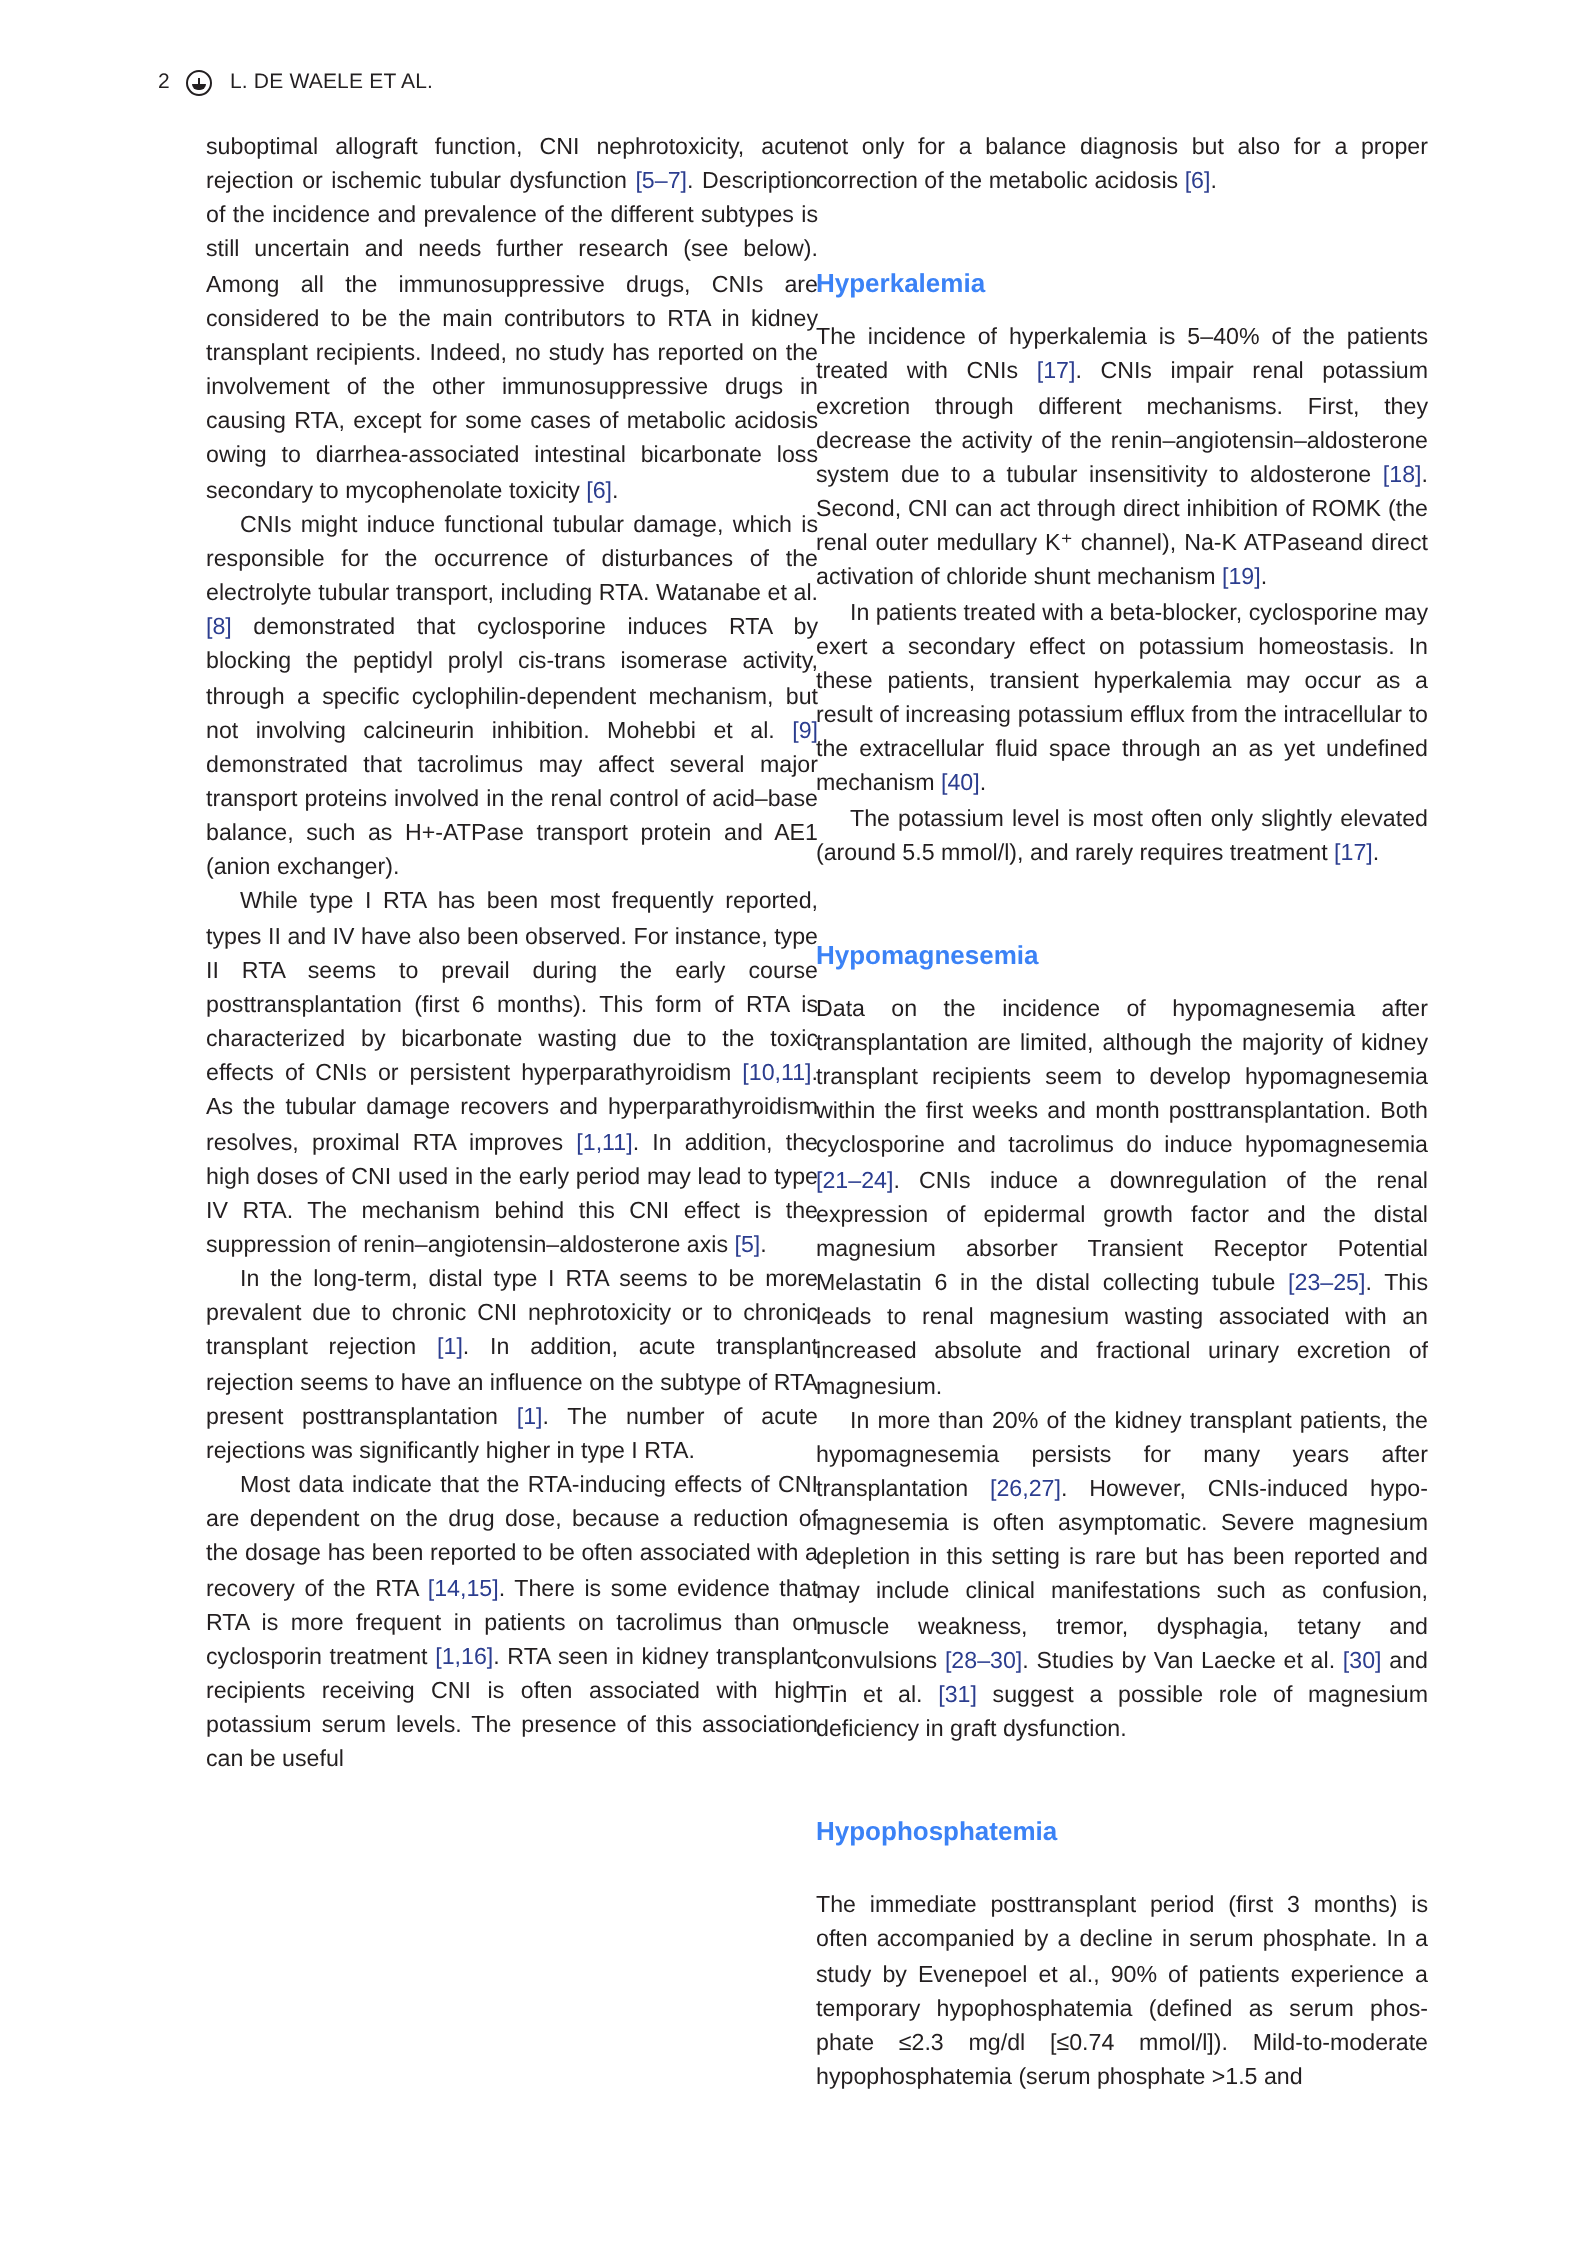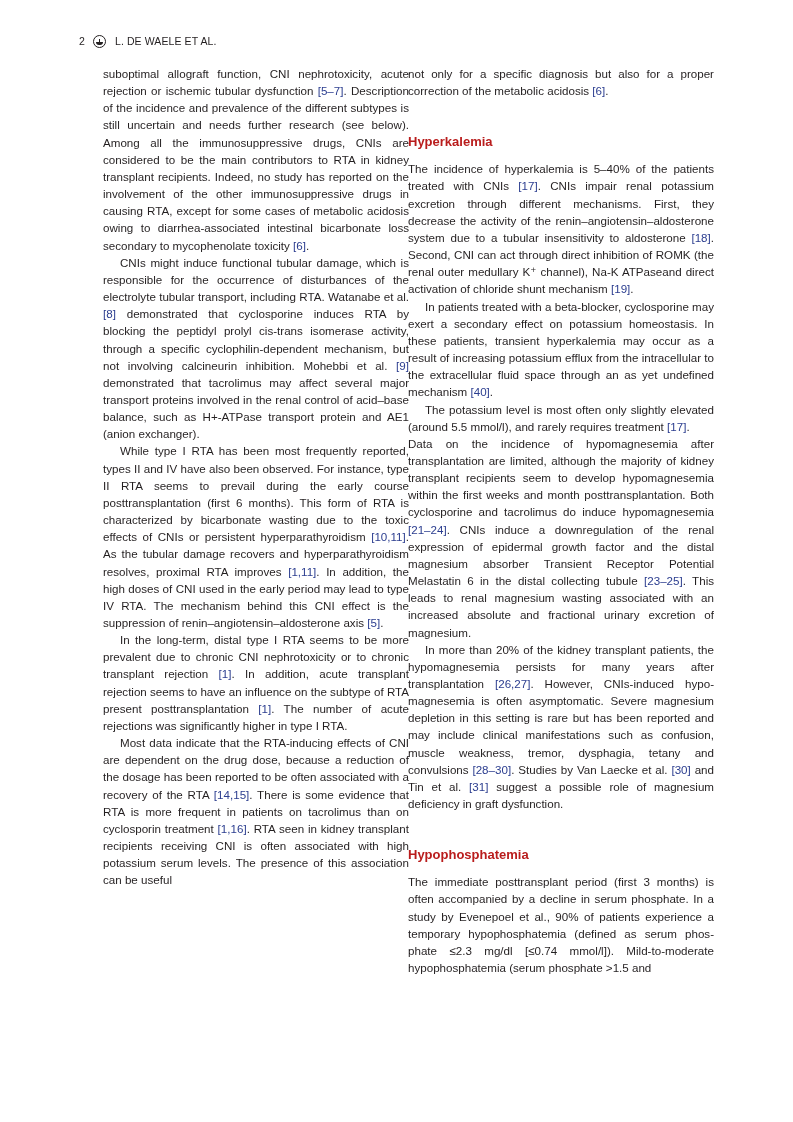--- a/index.html
+++ b/index.html
@@ -11,46 +11,47 @@
   .header .logo { width: 13px; height: 13px; border: 1px solid #231f20; border-radius: 50%;
                   position: relative; margin-right: 9px; box-sizing: border-box; }
   .header .logo::after { content: ""; position: absolute; left: 2px; right: 2px; top: 6px; height: 3px;
                          background: #231f20; border-radius: 0 0 4px 4px; }
   .header .logo::before { content: ""; position: absolute; left: 5px; top: 3px; width: 1px; height: 3px; background:#231f20; }
   .col { position: absolute; top: 65px; width: 306px; font-size: 11.6px; line-height: 17.15px; }
   .col.left { left: 79px; margin-left: 24px; }
   .col.right { left: 408px; }
   .col p { margin: 0; text-align: justify; hyphens: manual; }
   .col p.indent { text-indent: 17px; }
-  .col h2 { margin: 0; color: #b91c1c; font-size: 13px; font-weight: bold; line-height: 17px; }
+  .col h2 { margin: 0; color: #3b82f6; font-size: 13px; font-weight: bold; line-height: 17px; }
   .col h2.h-hyperkalemia { margin-top: 34px; margin-bottom: 10px; }
   .col h2.h-hypomagnesemia { margin-top: 34px; margin-bottom: 10px; }
-  .col h2.h-hypophosphatemia { margin-top: 34px; margin-bottom: 10px; }
+  .col h2.h-hypophosphatemia { margin-top: 34px; margin-bottom: 20px; }
   .ref { color: #2b3d8f; }
 </style>
 </head>
 <body>
 
 <div class="header">
   <span class="pnum">2</span>
   <span class="logo"></span>
   <span>L. DE WAELE ET AL.</span>
 </div>
 
 <div class="col left" id="left-col">
     <p><span>suboptimal allograft function, CNI nephrotoxicity, acute rejection or ischemic tubular dysfunction </span><span class="ref">[5–7]</span><span>. Description of the incidence and prevalence of the different subtypes is still uncertain and needs further research (see below). Among all the immunosuppres­sive drugs, CNIs are considered to be the main con­tributors to RTA in kidney transplant recipients. Indeed, no study has reported on the involvement of the other immunosuppressive drugs in causing RTA, except for some cases of metabolic acidosis owing to diarrhea-associated intestinal bicarbonate loss secondary to mycophenolate toxicity </span><span class="ref">[6]</span><span>.</span></p>
     <p class="indent"><span>CNIs might induce functional tubular damage, which is responsible for the occurrence of distur­bances of the electrolyte tubular transport, including RTA. Watanabe et al. </span><span class="ref">[8]</span><span> demonstrated that cyclospor­ine induces RTA by blocking the peptidyl prolyl cis-trans isomerase activity, through a specific cyclophi­lin-dependent mechanism, but not involving calci­neurin inhibition. Mohebbi et al. </span><span class="ref">[9]</span><span> demonstrated that tacrolimus may affect several major transport proteins involved in the renal control of acid–base balance, such as H+-ATPase transport protein and AE1 (anion exchanger).</span></p>
     <p class="indent"><span>While type I RTA has been most frequently reported, types II and IV have also been observed. For instance, type II RTA seems to prevail during the early course posttransplantation (first 6 months). This form of RTA is characterized by bicarbonate wasting due to the toxic effects of CNIs or persistent hyper­parathyroidism </span><span class="ref">[10,11]</span><span>. As the tubular damage recovers and hyperparathyroidism resolves, proximal RTA improves </span><span class="ref">[1,11]</span><span>. In addition, the high doses of CNI used in the early period may lead to type IV RTA. The mechanism behind this CNI effect is the suppression of renin–angiotensin–aldosterone axis </span><span class="ref">[5]</span><span>.</span></p>
     <p class="indent"><span>In the long-term, distal type I RTA seems to be more prevalent due to chronic CNI nephrotoxicity or to chronic transplant rejection </span><span class="ref">[1]</span><span>. In addition, acute transplant rejection seems to have an influence on the subtype of RTA present posttransplantation </span><span class="ref">[1]</span><span>. The number of acute rejections was significantly higher in type I RTA.</span></p>
     <p class="indent"><span>Most data indicate that the RTA-inducing effects of CNI are dependent on the drug dose, because a reduction of the dosage has been reported to be often associated with a recovery of the RTA </span><span class="ref">[14,15]</span><span>. There is some evidence that RTA is more frequent in patients on tacrolimus than on cyclosporin treatment </span><span class="ref">[1,16]</span><span>. RTA seen in kidney transplant recipients receiv­ing CNI is often associated with high potassium serum levels. The presence of this association can be useful</span></p>
   </div>
 
 <div class="col right" id="right-col">
-    <p><span>not only for a specific diagnosis but also for a proper correction of the metabolic acidosis </span><span class="ref">[6]</span><span>.</span></p>
+    <p><span>not only for a balance diagnosis but also for a proper correction of the metabolic acidosis </span><span class="ref">[6]</span><span>.</span></p>
     <h2 class="h-hyperkalemia">Hyperkalemia</h2>
     <p><span>The incidence of hyperkalemia is 5–40% of the patients treated with CNIs </span><span class="ref">[17]</span><span>. CNIs impair renal potassium excretion through different mechan­isms. First, they decrease the activity of the renin–angiotensin–aldosterone system due to a tubular insensitivity to aldosterone </span><span class="ref">[18]</span><span>. Second, CNI can act through direct inhibition of ROMK (the renal outer medullary K⁺ channel), Na-K ATPaseand direct activa­tion of chloride shunt mechanism </span><span class="ref">[19]</span><span>.</span></p>
     <p class="indent"><span>In patients treated with a beta-blocker, cyclospor­ine may exert a secondary effect on potassium home­ostasis. In these patients, transient hyperkalemia may occur as a result of increasing potassium efflux from the intracellular to the extracellular fluid space through an as yet undefined mechanism </span><span class="ref">[40]</span><span>.</span></p>
     <p class="indent"><span>The potassium level is most often only slightly elevated (around 5.5 mmol/l), and rarely requires treatment </span><span class="ref">[17]</span><span>.</span></p>
+    <h2 class="h-hypomagnesemia">Hypomagnesemia</h2>
     <p><span>Data on the incidence of hypomagnesemia after transplantation are limited, although the majority of kidney transplant recipients seem to develop hypo­magnesemia within the first weeks and month post­transplantation. Both cyclosporine and tacrolimus do induce hypomagnesemia </span><span class="ref">[21–24]</span><span>. CNIs induce a downregulation of the renal expression of epider­mal growth factor and the distal magnesium absorber Transient Receptor Potential Melastatin 6 in the distal collecting tubule </span><span class="ref">[23–25]</span><span>. This leads to renal magne­sium wasting associated with an increased absolute and fractional urinary excretion of magnesium.</span></p>
     <p class="indent"><span>In more than 20% of the kidney transplant patients, the hypomagnesemia persists for many years after transplantation </span><span class="ref">[26,27]</span><span>. However, CNIs-induced hypo­magnesemia is often asymptomatic. Severe magne­sium depletion in this setting is rare but has been reported and may include clinical manifestations such as confusion, muscle weakness, tremor, dyspha­gia, tetany and convulsions </span><span class="ref">[28–30]</span><span>. Studies by Van Laecke et al. </span><span class="ref">[30]</span><span> and Tin et al. </span><span class="ref">[31]</span><span> suggest a possible role of magnesium deficiency in graft dysfunction.</span></p>
     <h2 class="h-hypophosphatemia">Hypophosphatemia</h2>
     <p><span>The immediate posttransplant period (first 3 months) is often accompanied by a decline in serum phosphate. In a study by Evenepoel et al., 90% of patients experience a temporary hypophosphatemia (defined as serum phos­phate ≤2.3 mg/dl [≤0.74 mmol/l]). Mild-to-moderate hypophosphatemia (serum phosphate &gt;1.5 and</span></p>
   </div>
 
 </body></html>

